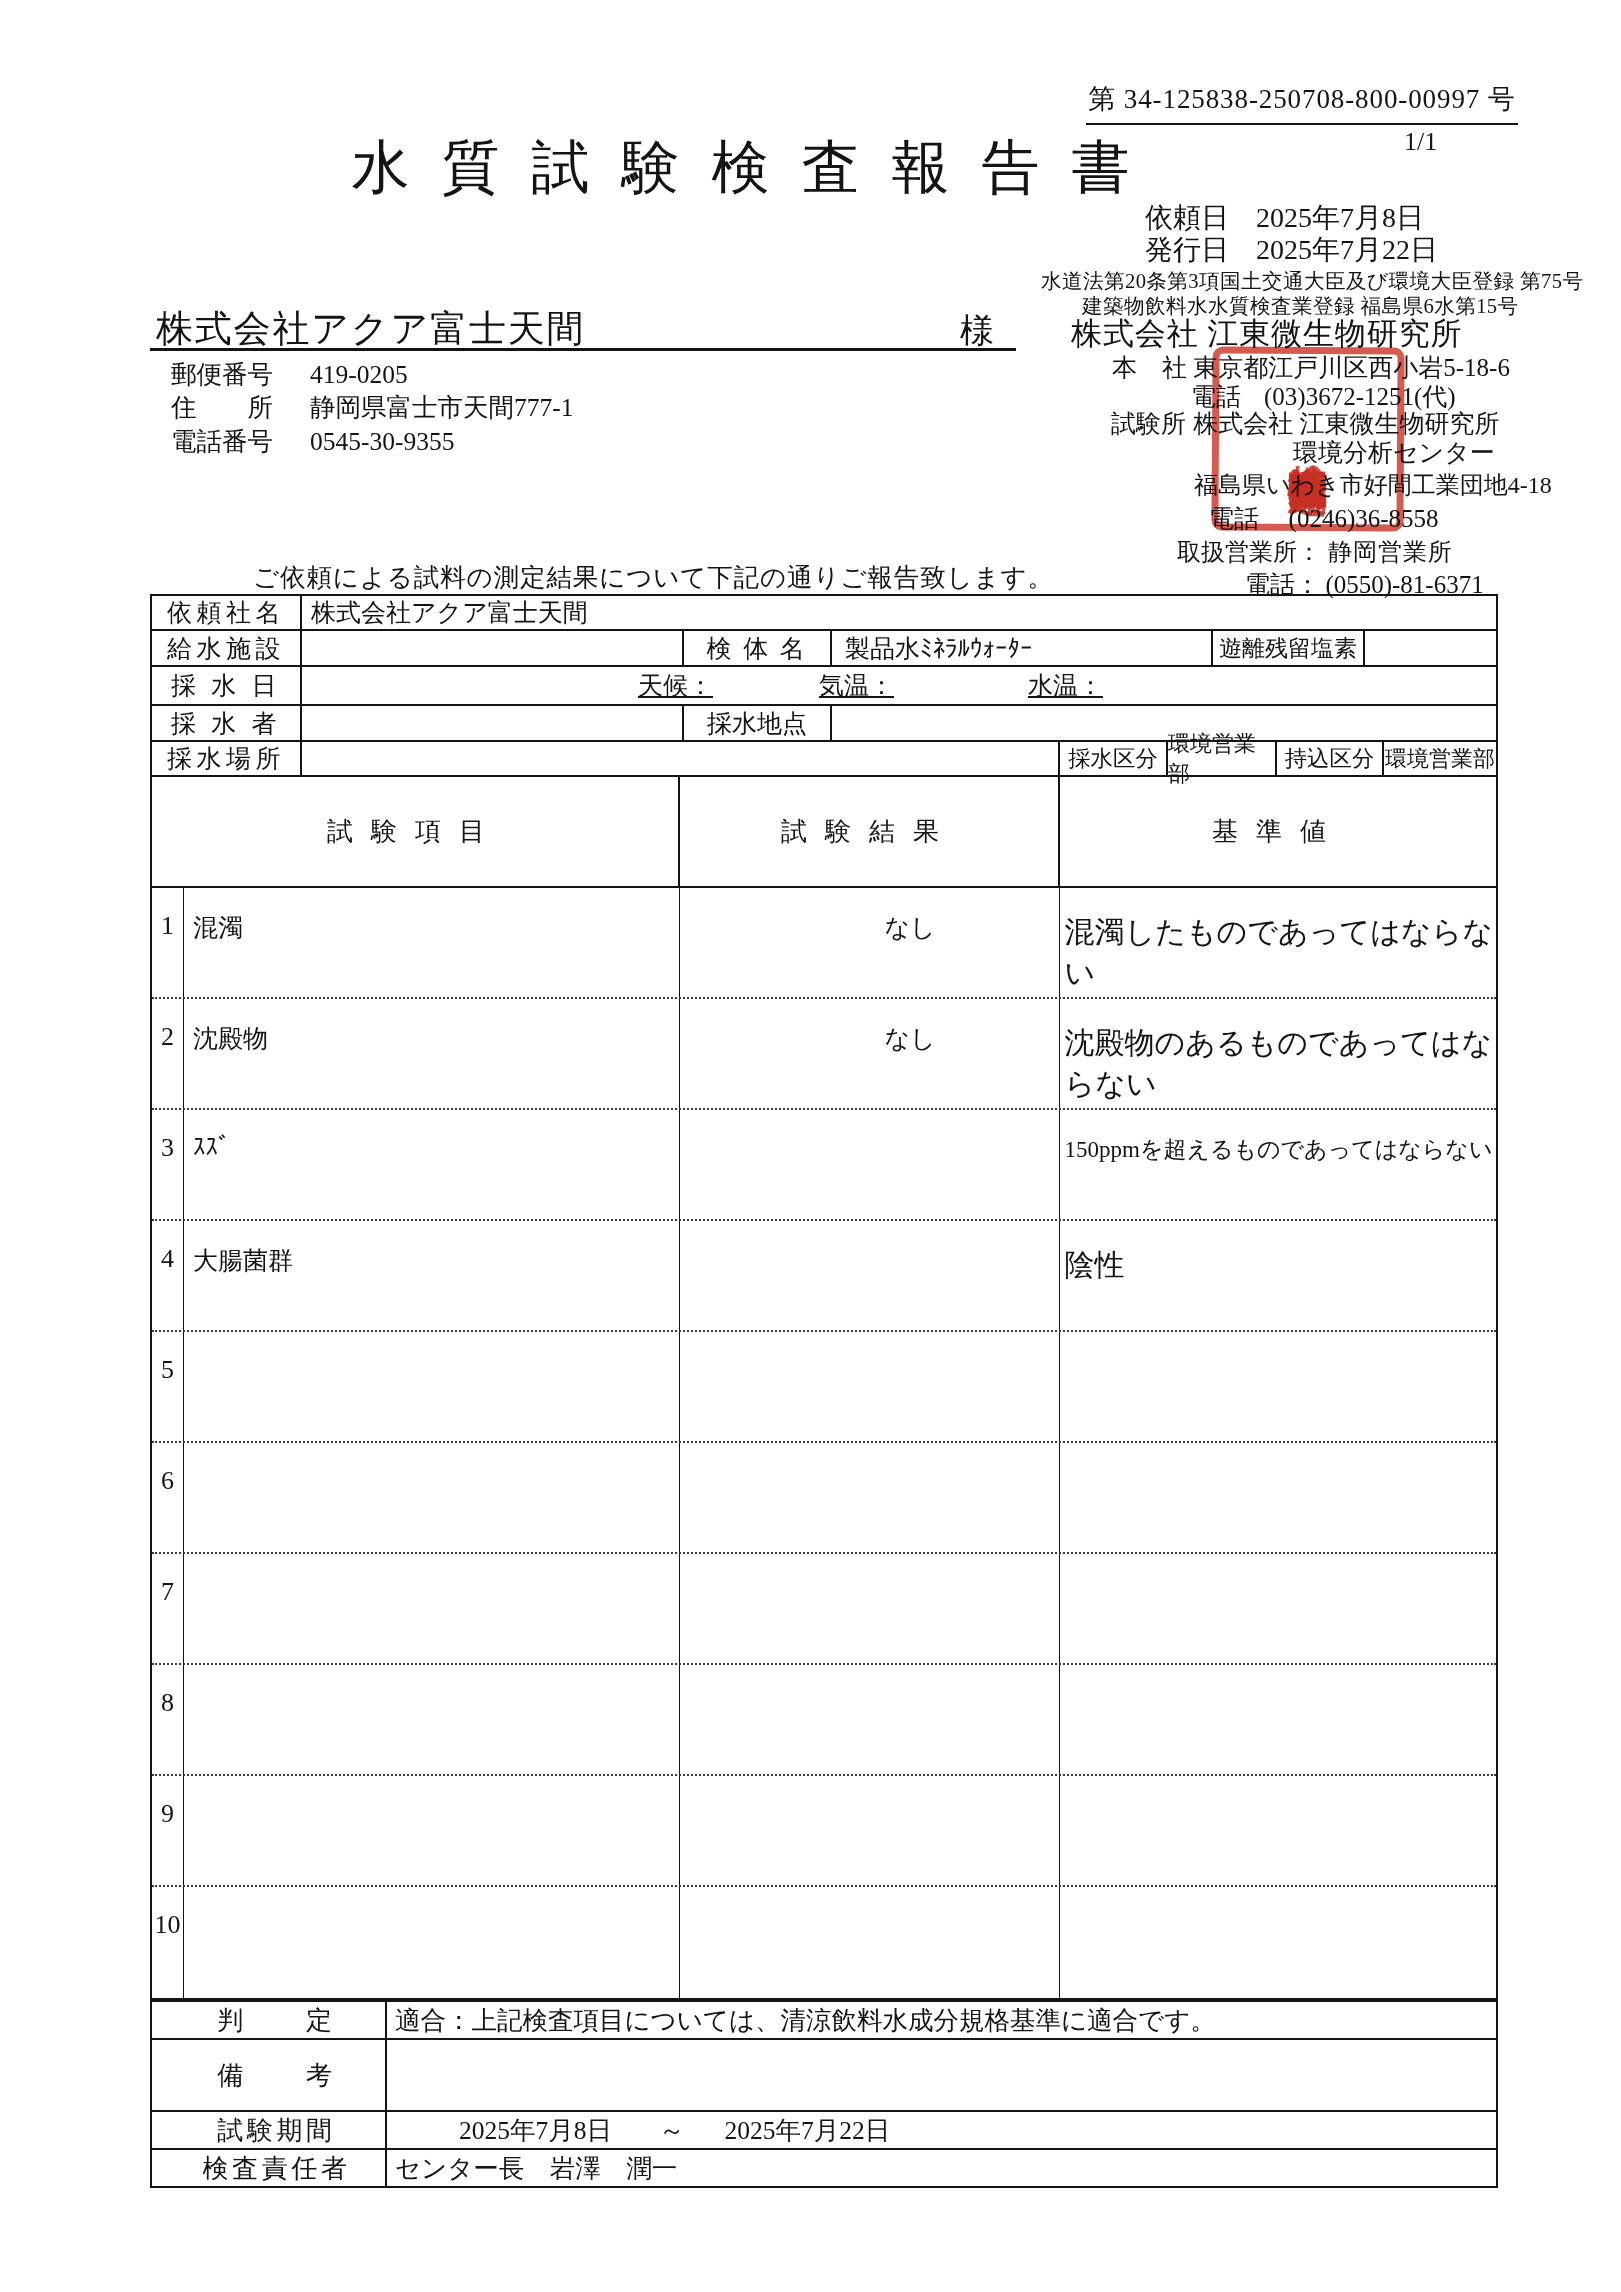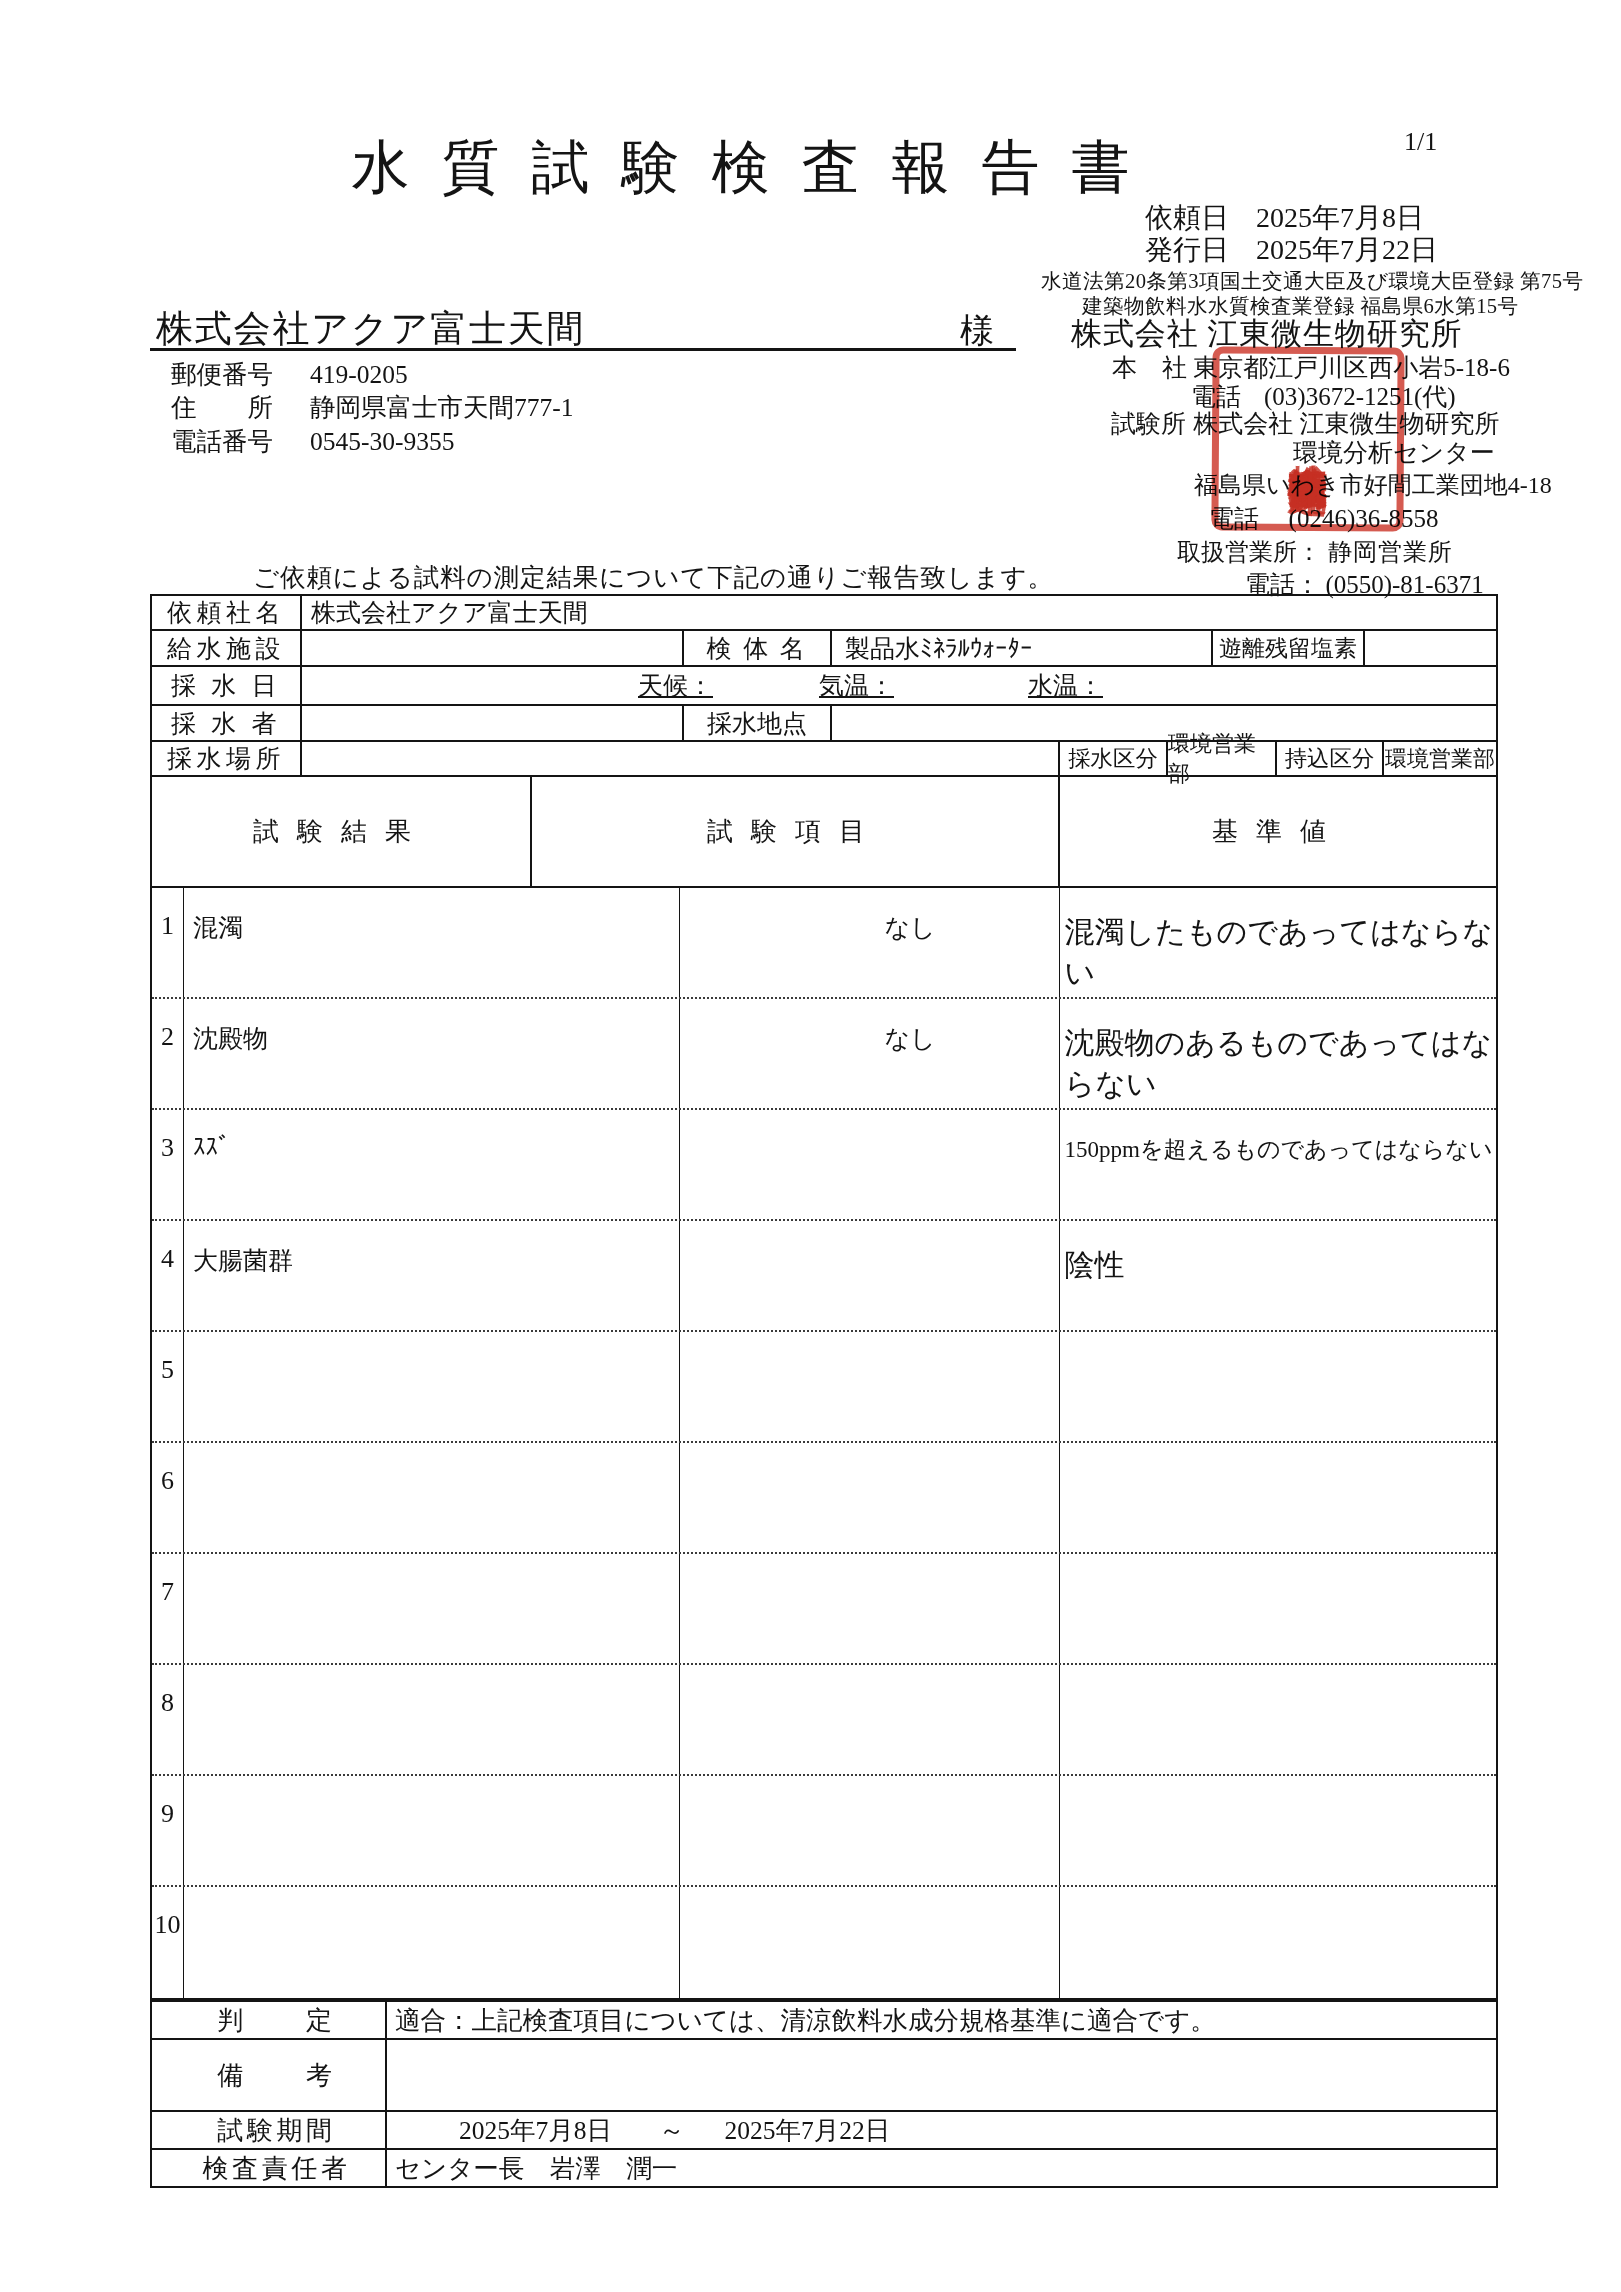--- a/index.html
+++ b/index.html
@@ -62,20 +62,21 @@
   .brow:last-child{border-bottom:none;}
   .b-label{width:219px;box-sizing:border-box;border-right:2.2px solid #141414;
            display:flex;align-items:center;justify-content:center;letter-spacing:3.6px;font-size:26px;}
   .b-content{flex:1;display:flex;align-items:center;padding-left:8px;}
 </style>
 </head>
 <body>
 
 <div class="page">
 
+  <div class="abs docnum">第 34-125838-250708-800-00997 号</div>
   <div class="abs pageind">1/1</div>
   <h1 class="abs title">水質試験検査報告書</h1>
 
   <div class="abs row dateline" style="left:1145px;top:199px;">
     <span>依頼日</span>
     <span class="dval">2025年7月8日</span>
   </div>
   <div class="abs row dateline" style="left:1145px;top:231px;">
     <span>発行日</span>
     <span class="dval">2025年7月22日</span>
@@ -170,22 +171,22 @@
     <div class="irow" style="height:35px;">
       <div class="cell i-label bR">採水場所</div>
       <div class="cell bR" style="width:758px;"></div>
       <div class="cell bR subsmall" style="width:108px;font-size:22.4px;">採水区分</div>
       <div class="cell bR subsmall" style="width:109px;">環境営業部</div>
       <div class="cell bR subsmall" style="width:107px;font-size:22.4px;">持込区分</div>
       <div class="cell subsmall" style="flex:1;">環境営業部</div>
     </div>
 
     <div class="h-row">
+      <div class="h-cell bR" style="width:528px;">試験項目</div>
       <div class="h-cell bR" style="width:380px;">試験結果</div>
-      <div class="h-cell bR" style="width:528px;">試験項目</div>
       <div class="h-cell" style="flex:1;">基準値</div>
     </div>
 
     <div class="trow">
       <div class="c-no">1</div>
       <div class="c-item">混濁</div>
       <div class="c-res">なし</div>
       <div class="c-std">混濁したものであってはならない</div>
     </div>
     <div class="trow">

